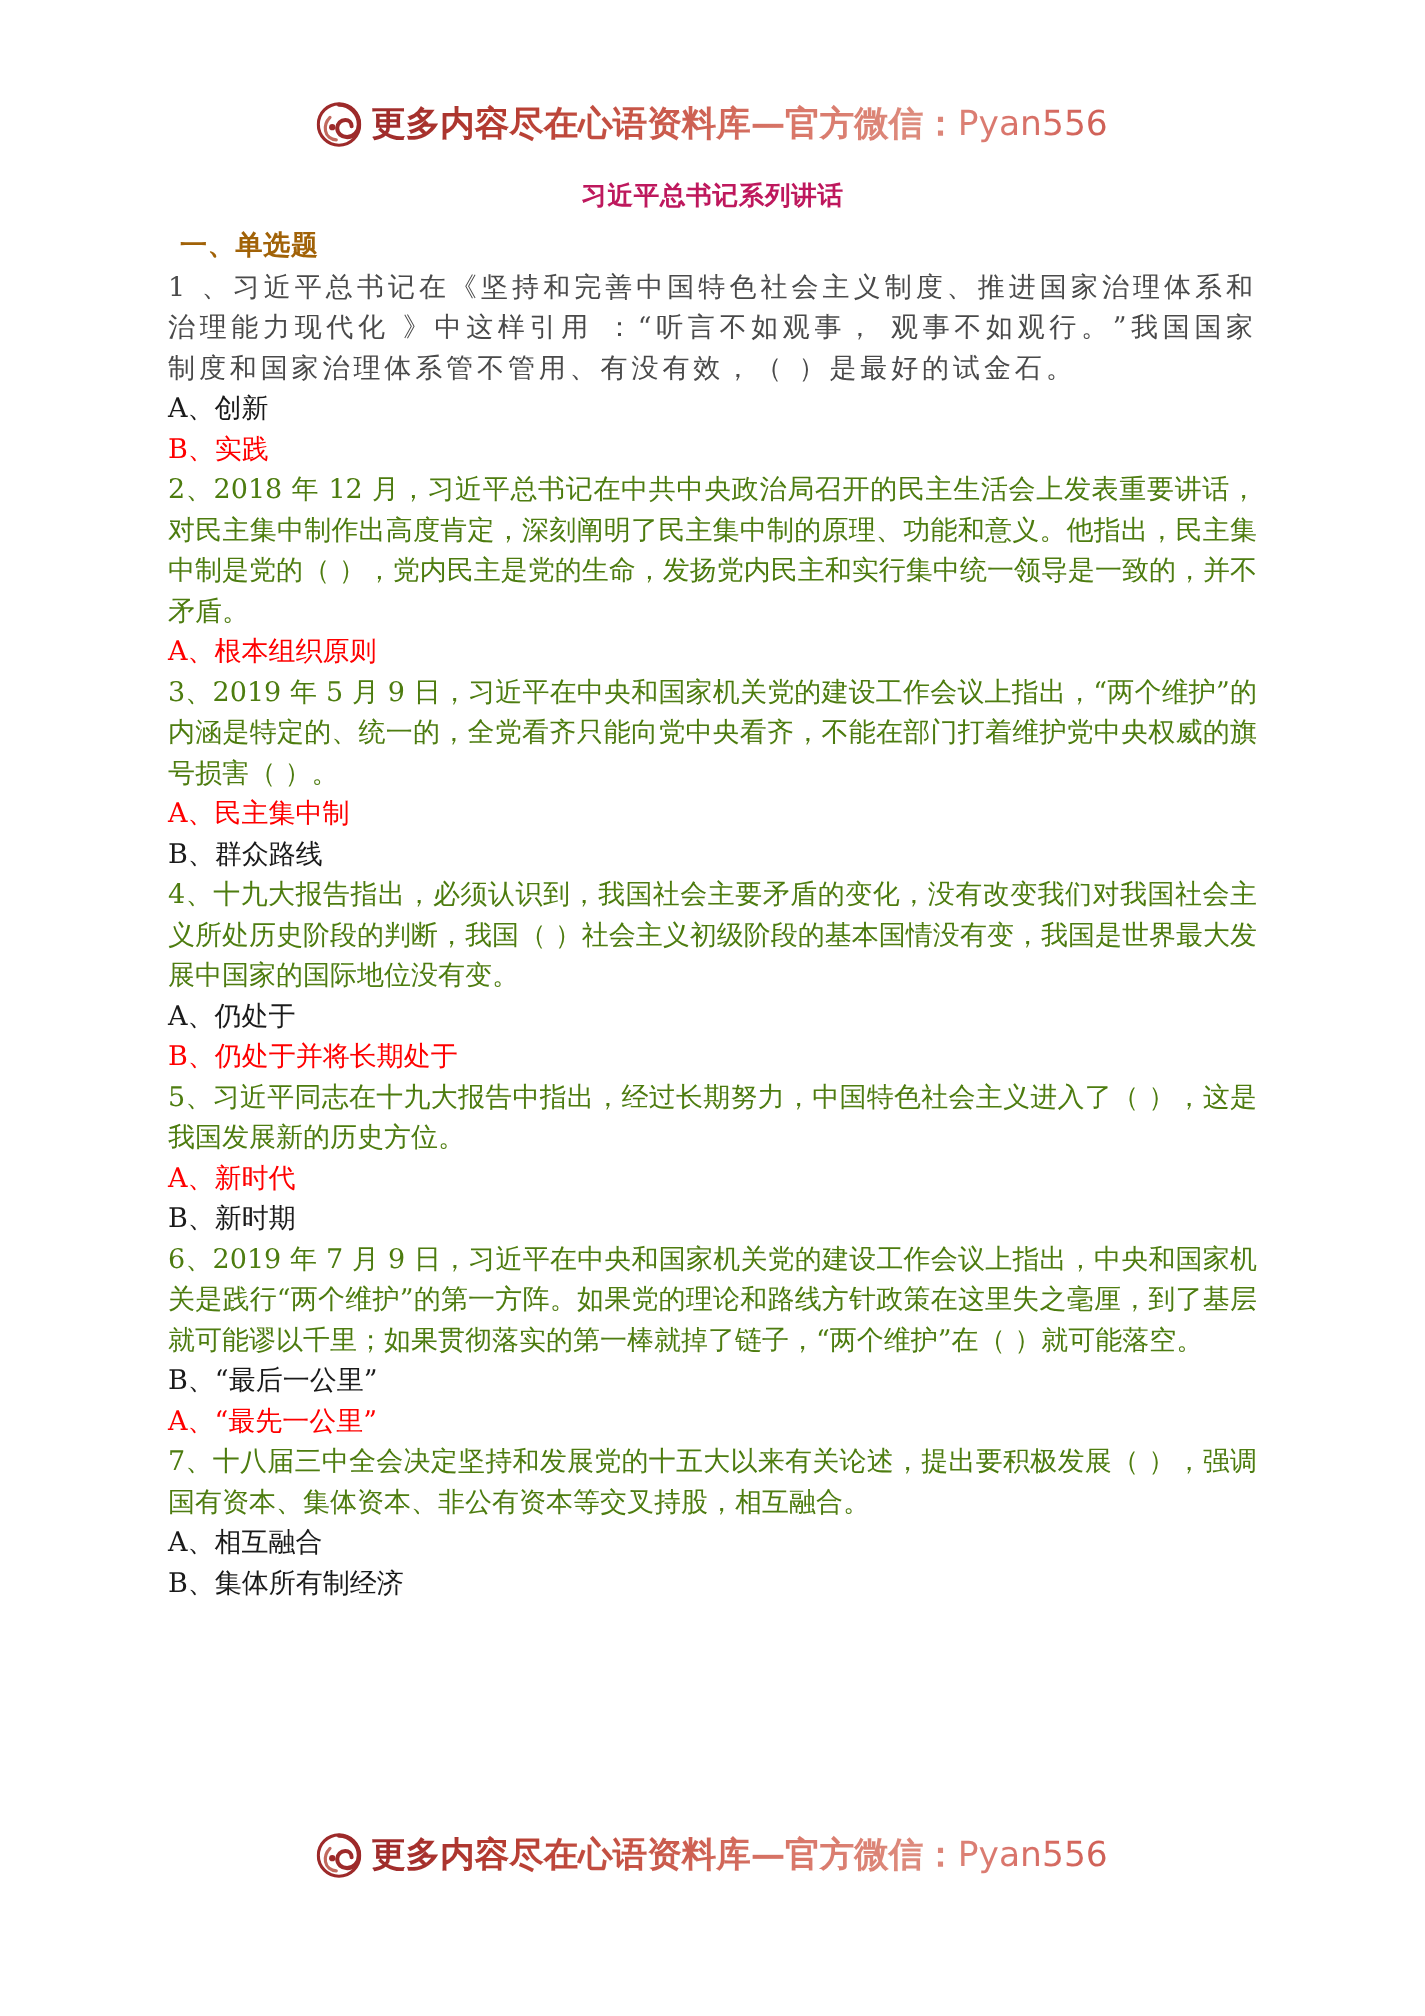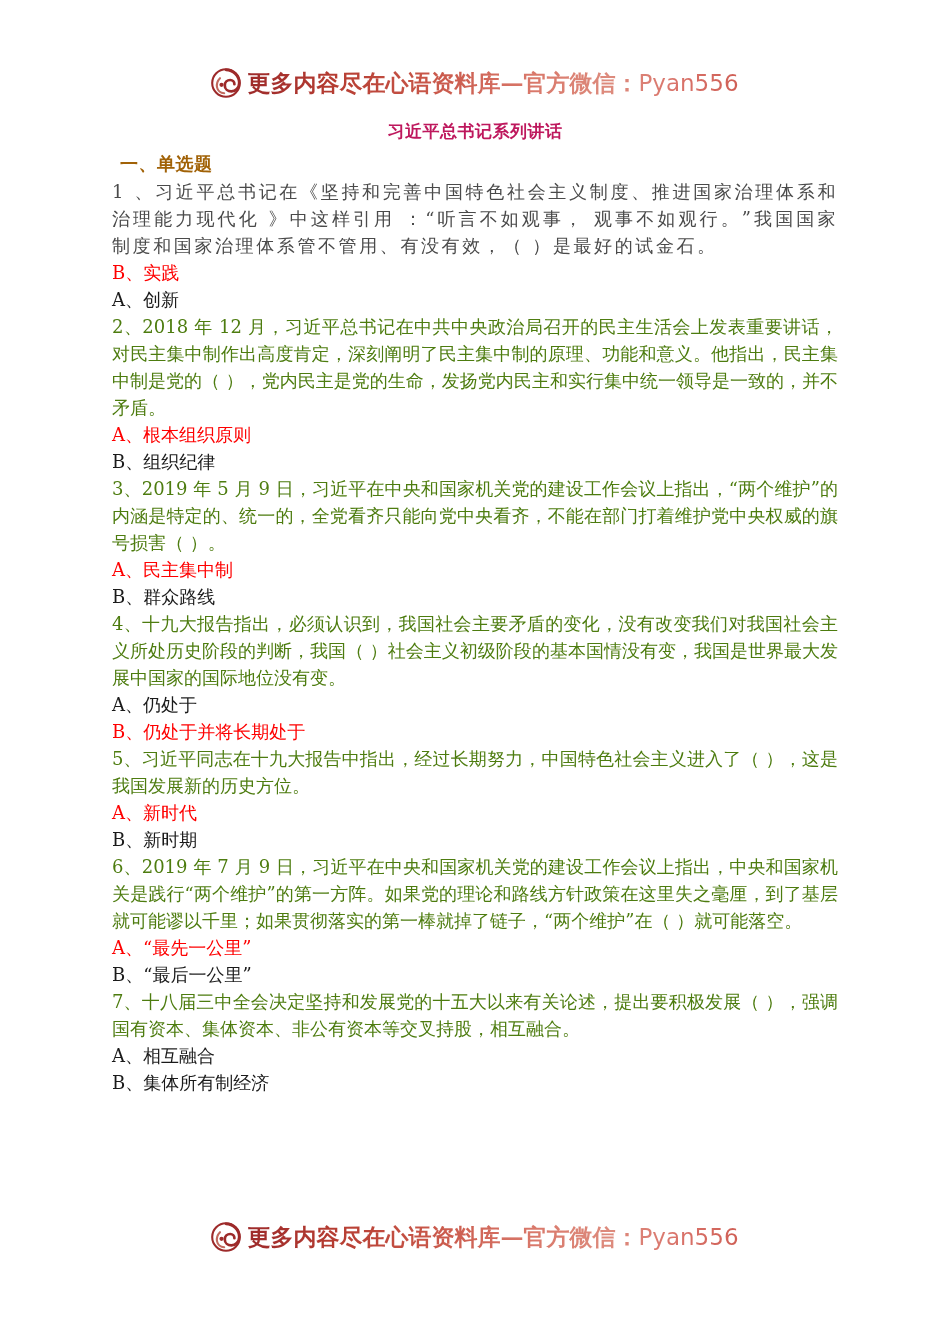--- a/index.html
+++ b/index.html
@@ -139,28 +139,27 @@
   </div>
 
   <div class="doc">
 
     <div class="doc-title">习近平总书记系列讲话</div>
 
     <div class="section-heading">一、单选题</div>
 
     <div class="q-block">
       <p class="q-stem stretch">1 、习近平总书记在《坚持和完善中国特色社会主义制度、推进国家治理体系和治理能力现代化 》中这样引用 ：“听言不如观事， 观事不如观行。”我国国家制度和国家治理体系管不管用、有没有效，（ ）是最好的试金石。</p>
+      <p class="opt">A、创新</p>
       <p class="opt answer">B、实践</p>
-      <p class="opt">A、创新</p>
     </div>
 
     <div class="q-block">
       <p class="q-stem">2、2018 年 12 月，习近平总书记在中共中央政治局召开的民主生活会上发表重要讲话，对民主集中制作出高度肯定，深刻阐明了民主集中制的原理、功能和意义。他指出，民主集中制是党的（ ），党内民主是党的生命，发扬党内民主和实行集中统一领导是一致的，并不矛盾。</p>
       <p class="opt answer">A、根本组织原则</p>
-      <p class="opt">B、组织纪律</p>
     </div>
 
     <div class="q-block">
       <p class="q-stem">3、2019 年 5 月 9 日，习近平在中央和国家机关党的建设工作会议上指出，“两个维护”的内涵是特定的、统一的，全党看齐只能向党中央看齐，不能在部门打着维护党中央权威的旗号损害（ ）。</p>
       <p class="opt answer">A、民主集中制</p>
       <p class="opt">B、群众路线</p>
     </div>
 
     <div class="q-block">
       <p class="q-stem">4、十九大报告指出，必须认识到，我国社会主要矛盾的变化，没有改变我们对我国社会主义所处历史阶段的判断，我国（ ）社会主义初级阶段的基本国情没有变，我国是世界最大发展中国家的国际地位没有变。</p>
@@ -169,22 +168,22 @@
     </div>
 
     <div class="q-block">
       <p class="q-stem">5、习近平同志在十九大报告中指出，经过长期努力，中国特色社会主义进入了（ ），这是我国发展新的历史方位。</p>
       <p class="opt answer">A、新时代</p>
       <p class="opt">B、新时期</p>
     </div>
 
     <div class="q-block">
       <p class="q-stem">6、2019 年 7 月 9 日，习近平在中央和国家机关党的建设工作会议上指出，中央和国家机关是践行“两个维护”的第一方阵。如果党的理论和路线方针政策在这里失之毫厘，到了基层就可能谬以千里；如果贯彻落实的第一棒就掉了链子，“两个维护”在（ ）就可能落空。</p>
+      <p class="opt">B、“最后一公里”</p>
       <p class="opt answer">A、“最先一公里”</p>
-      <p class="opt">B、“最后一公里”</p>
     </div>
 
     <div class="q-block">
       <p class="q-stem">7、十八届三中全会决定坚持和发展党的十五大以来有关论述，提出要积极发展（ ），强调国有资本、集体资本、非公有资本等交叉持股，相互融合。</p>
       <p class="opt">A、相互融合</p>
       <p class="opt">B、集体所有制经济</p>
     </div>
 
   </div>
 

